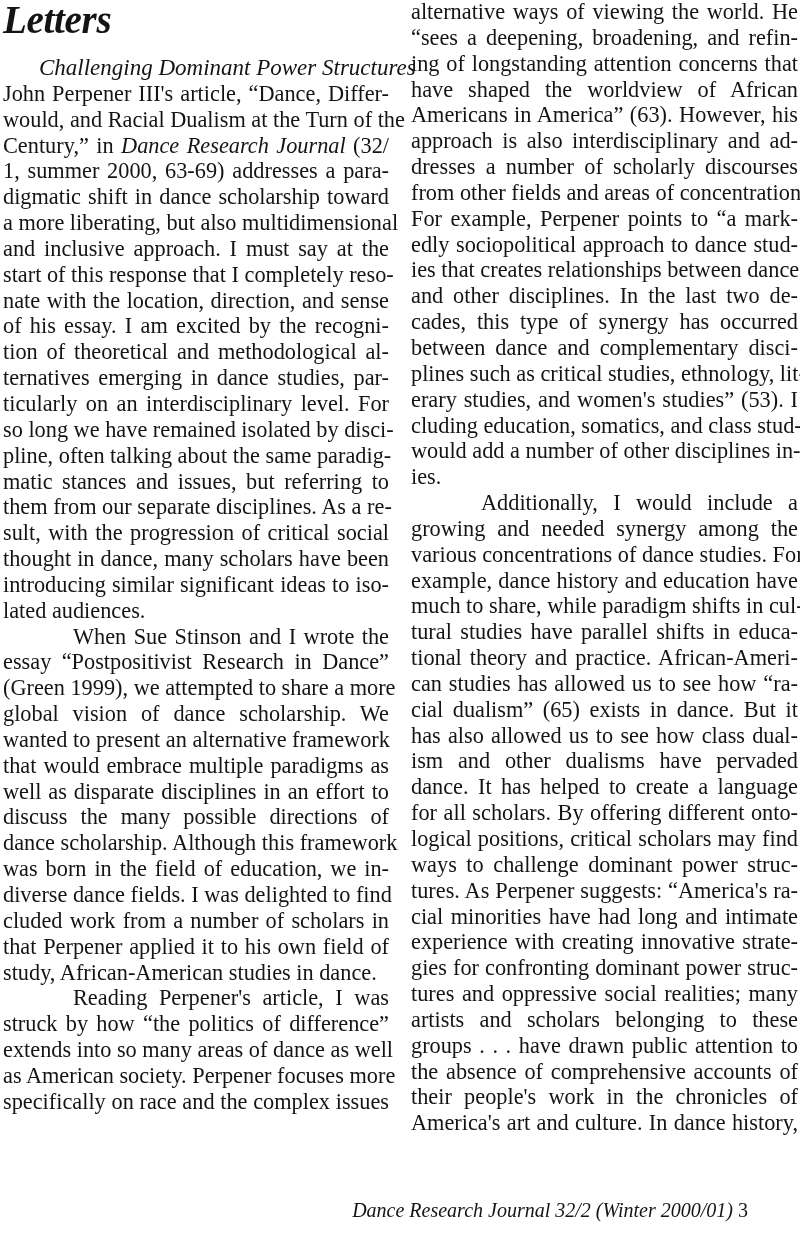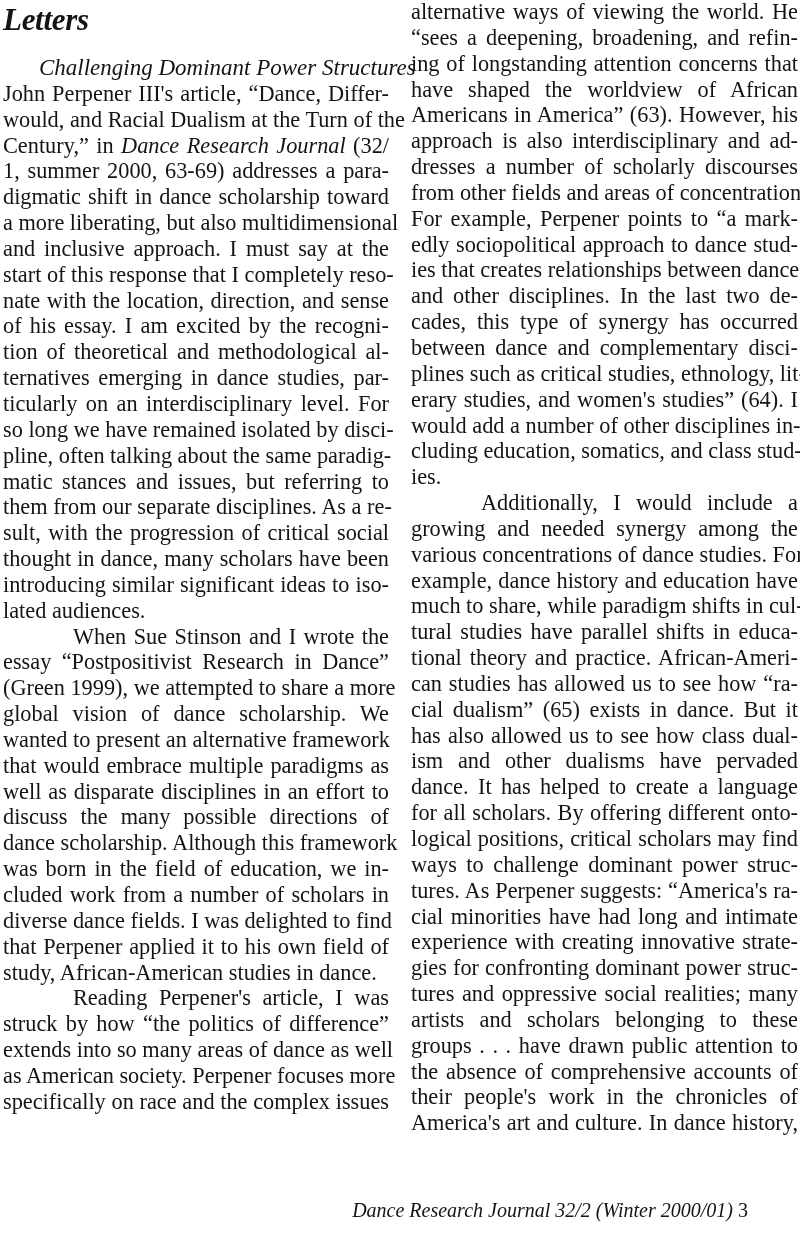--- a/index.html
+++ b/index.html
@@ -3,21 +3,21 @@
 <meta charset="utf-8">
 <style>
   html, body { margin: 0; padding: 0; background: #ffffff; }
   body {
     width: 800px; height: 1236px; position: relative; overflow: hidden;
     font-family: "Liberation Serif", "DejaVu Serif", serif;
     color: #141414;
   }
   .page-title {
     position: absolute; left: 3px; top: 0px;
-    font-size: 31px; font-weight: bold; font-style: italic;
+    font-size: 39px; font-weight: bold; font-style: italic;
     line-height: 40px; letter-spacing: -0.3px;
   }
   .col {
     position: absolute; top: 0;
     font-size: 22.3px;
   }
   .col-left { left: 3px; width: 386px; top: 55px; }
   .col-right { left: 411px; width: 387px; top: -1px; }
   .line {
     height: 25.85px; line-height: 25.85px;
@@ -67,22 +67,22 @@
       <div class="line indent">When Sue Stinson and I wrote the</div>
       <div class="line">essay “Postpositivist Research in Dance”</div>
       <div class="line">(Green 1999), we attempted to share a more</div>
       <div class="line">global vision of dance scholarship. We</div>
       <div class="line">wanted to present an alternative framework</div>
       <div class="line">that would embrace multiple paradigms as</div>
       <div class="line">well as disparate disciplines in an effort to</div>
       <div class="line">discuss the many possible directions of</div>
       <div class="line">dance scholarship. Although this framework</div>
       <div class="line">was born in the field of education, we in-</div>
+      <div class="line">diverse dance fields. I was delighted to find</div>
       <div class="line">cluded work from a number of scholars in</div>
-      <div class="line">diverse dance fields. I was delighted to find</div>
       <div class="line">that Perpener applied it to his own field of</div>
       <div class="line last">study, African-American studies in dance.</div>
       <div class="line indent">Reading Perpener's article, I was</div>
       <div class="line">struck by how “the politics of difference”</div>
       <div class="line">extends into so many areas of dance as well</div>
       <div class="line">as American society. Perpener focuses more</div>
       <div class="line">specifically on race and the complex issues</div>
     </div>
 </div>
 
@@ -96,23 +96,23 @@
       <div class="line">approach is also interdisciplinary and ad-</div>
       <div class="line">dresses a number of scholarly discourses</div>
       <div class="line">from other fields and areas of concentration.</div>
       <div class="line">For example, Perpener points to “a mark-</div>
       <div class="line">edly sociopolitical approach to dance stud-</div>
       <div class="line">ies that creates relationships between dance</div>
       <div class="line">and other disciplines. In the last two de-</div>
       <div class="line">cades, this type of synergy has occurred</div>
       <div class="line">between dance and complementary disci-</div>
       <div class="line">plines such as critical studies, ethnology, lit-</div>
-      <div class="line">erary studies, and women's studies” (64). I</div>
+      <div class="line">erary studies, and women's studies” (53). I</div>
+      <div class="line">cluding education, somatics, and class stud-</div>
       <div class="line">would add a number of other disciplines in-</div>
-      <div class="line">cluding education, somatics, and class stud-</div>
       <div class="line last">ies.</div>
       <div class="line indent">Additionally, I would include a</div>
       <div class="line">growing and needed synergy among the</div>
       <div class="line">various concentrations of dance studies. For</div>
       <div class="line">example, dance history and education have</div>
       <div class="line">much to share, while paradigm shifts in cul-</div>
       <div class="line">tural studies have parallel shifts in educa-</div>
       <div class="line">tional theory and practice. African-Ameri-</div>
       <div class="line">can studies has allowed us to see how “ra-</div>
       <div class="line">cial dualism” (65) exists in dance. But it</div>

